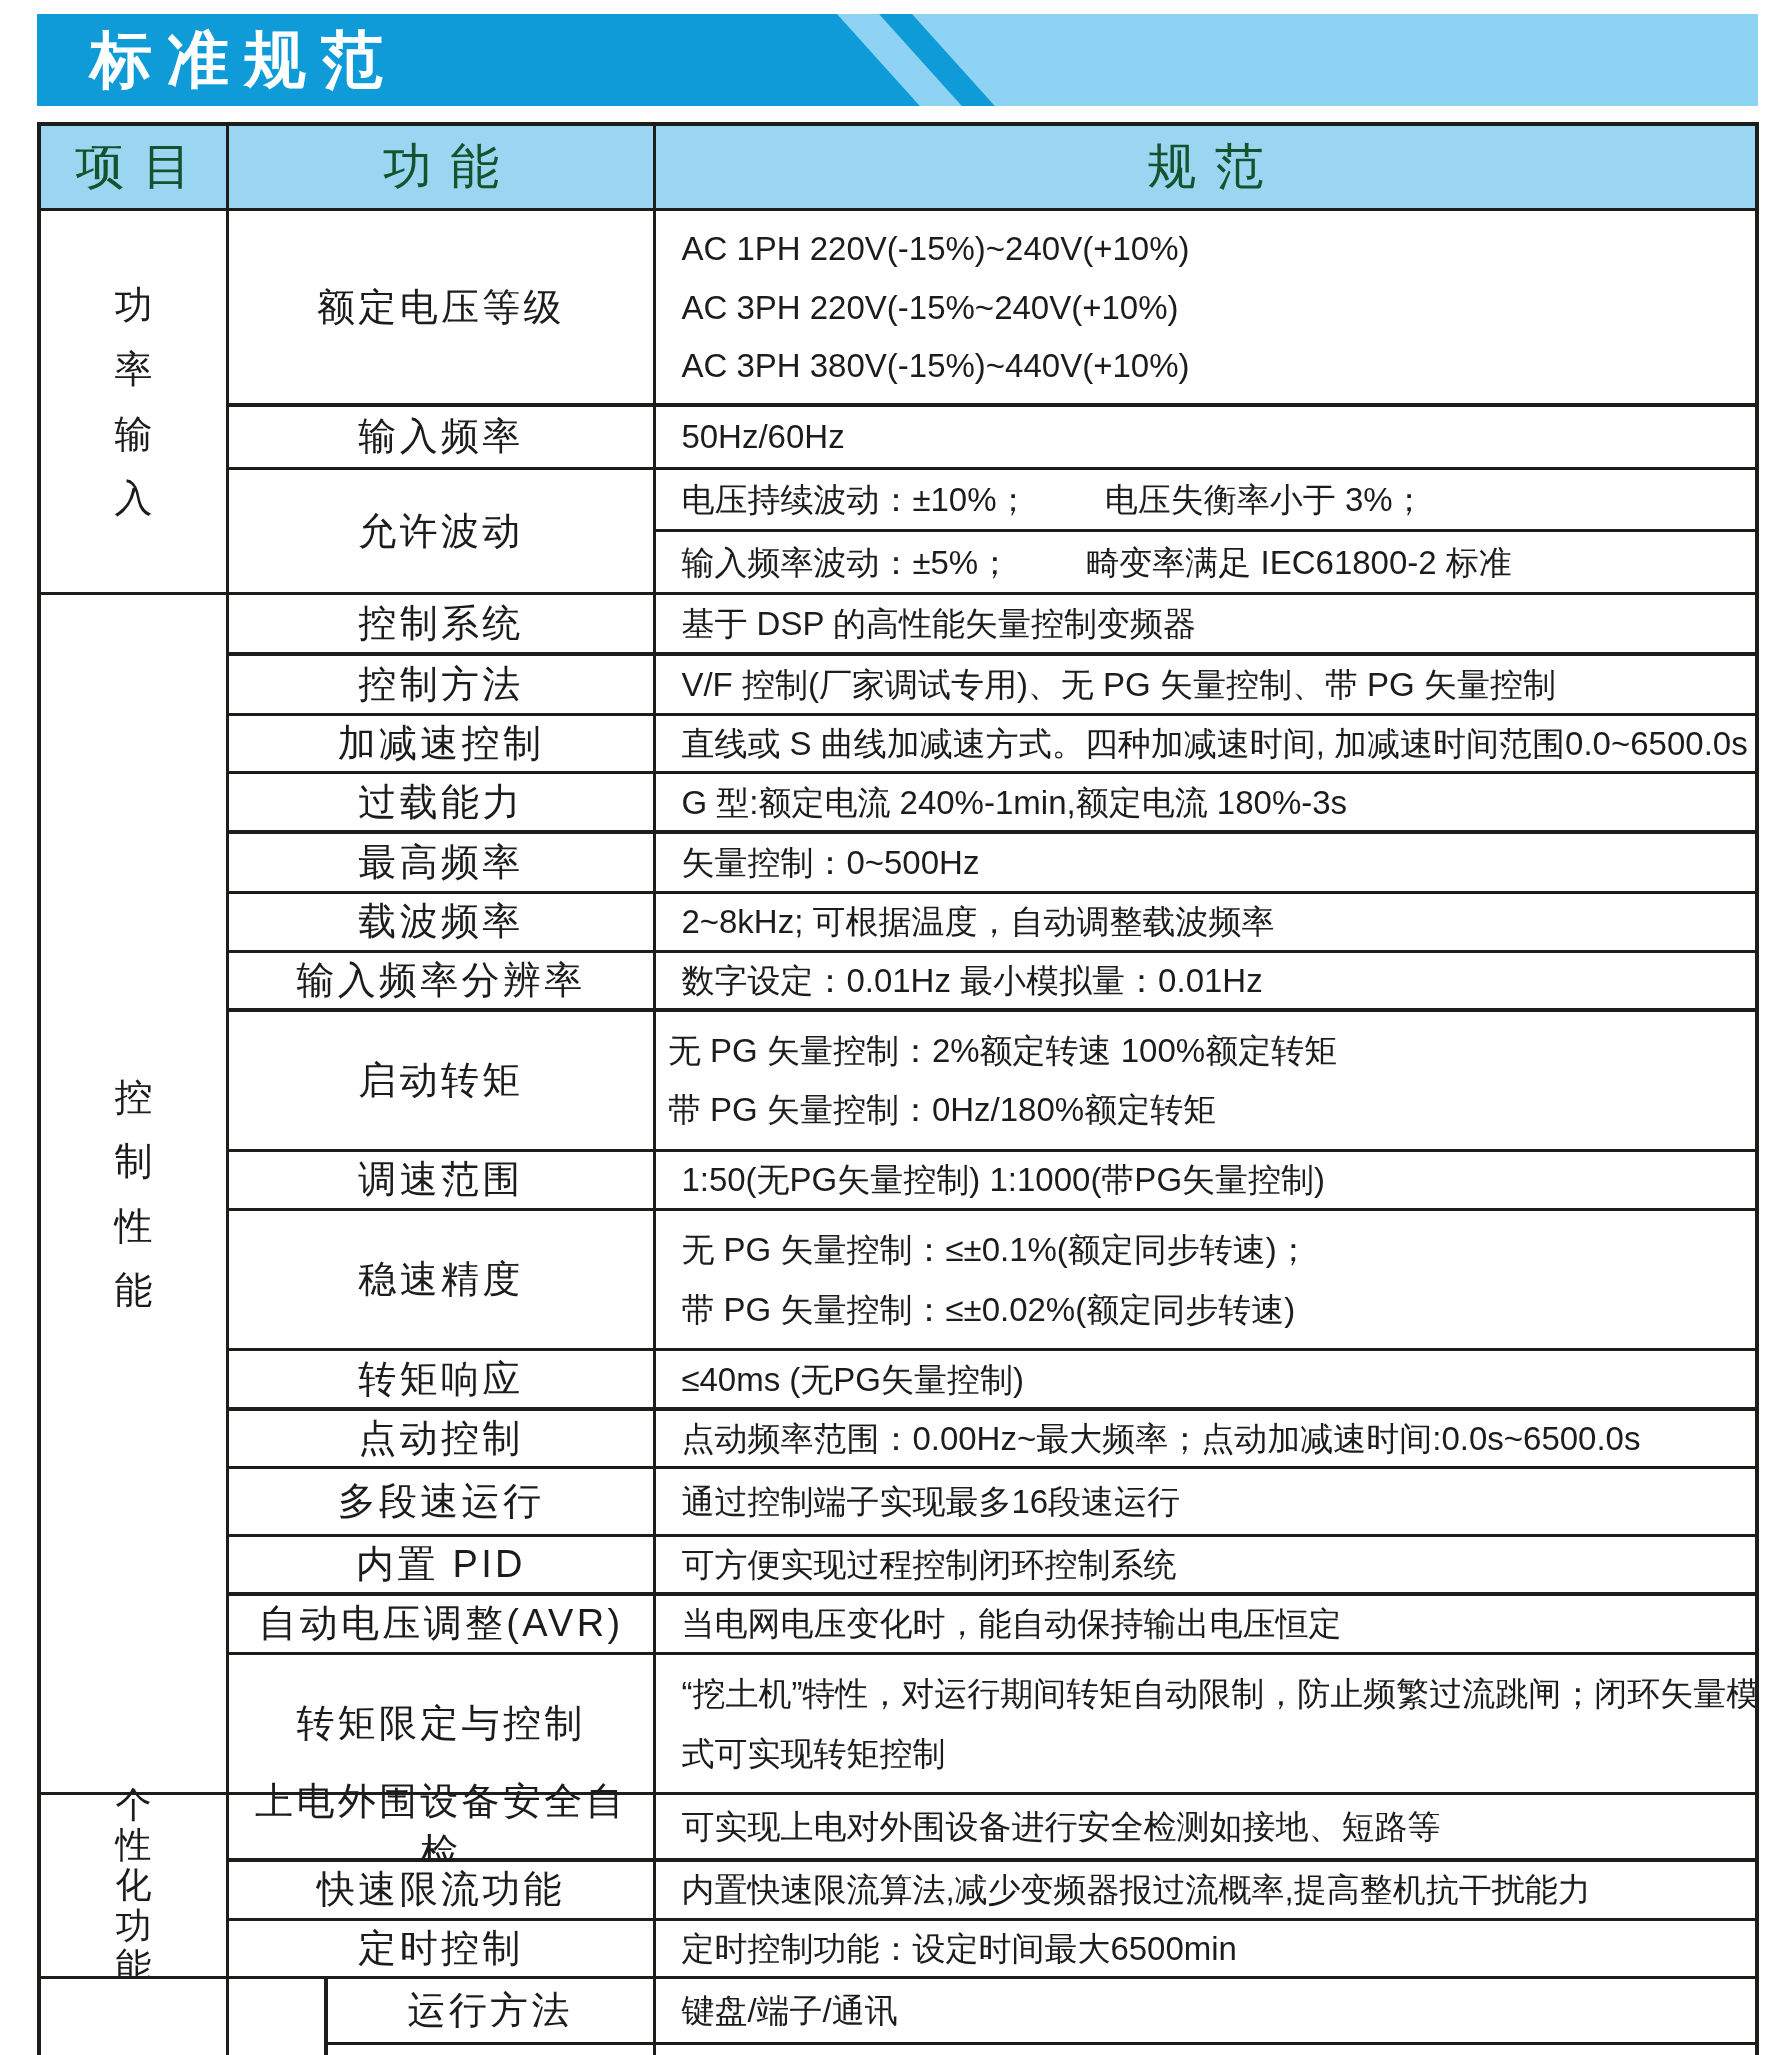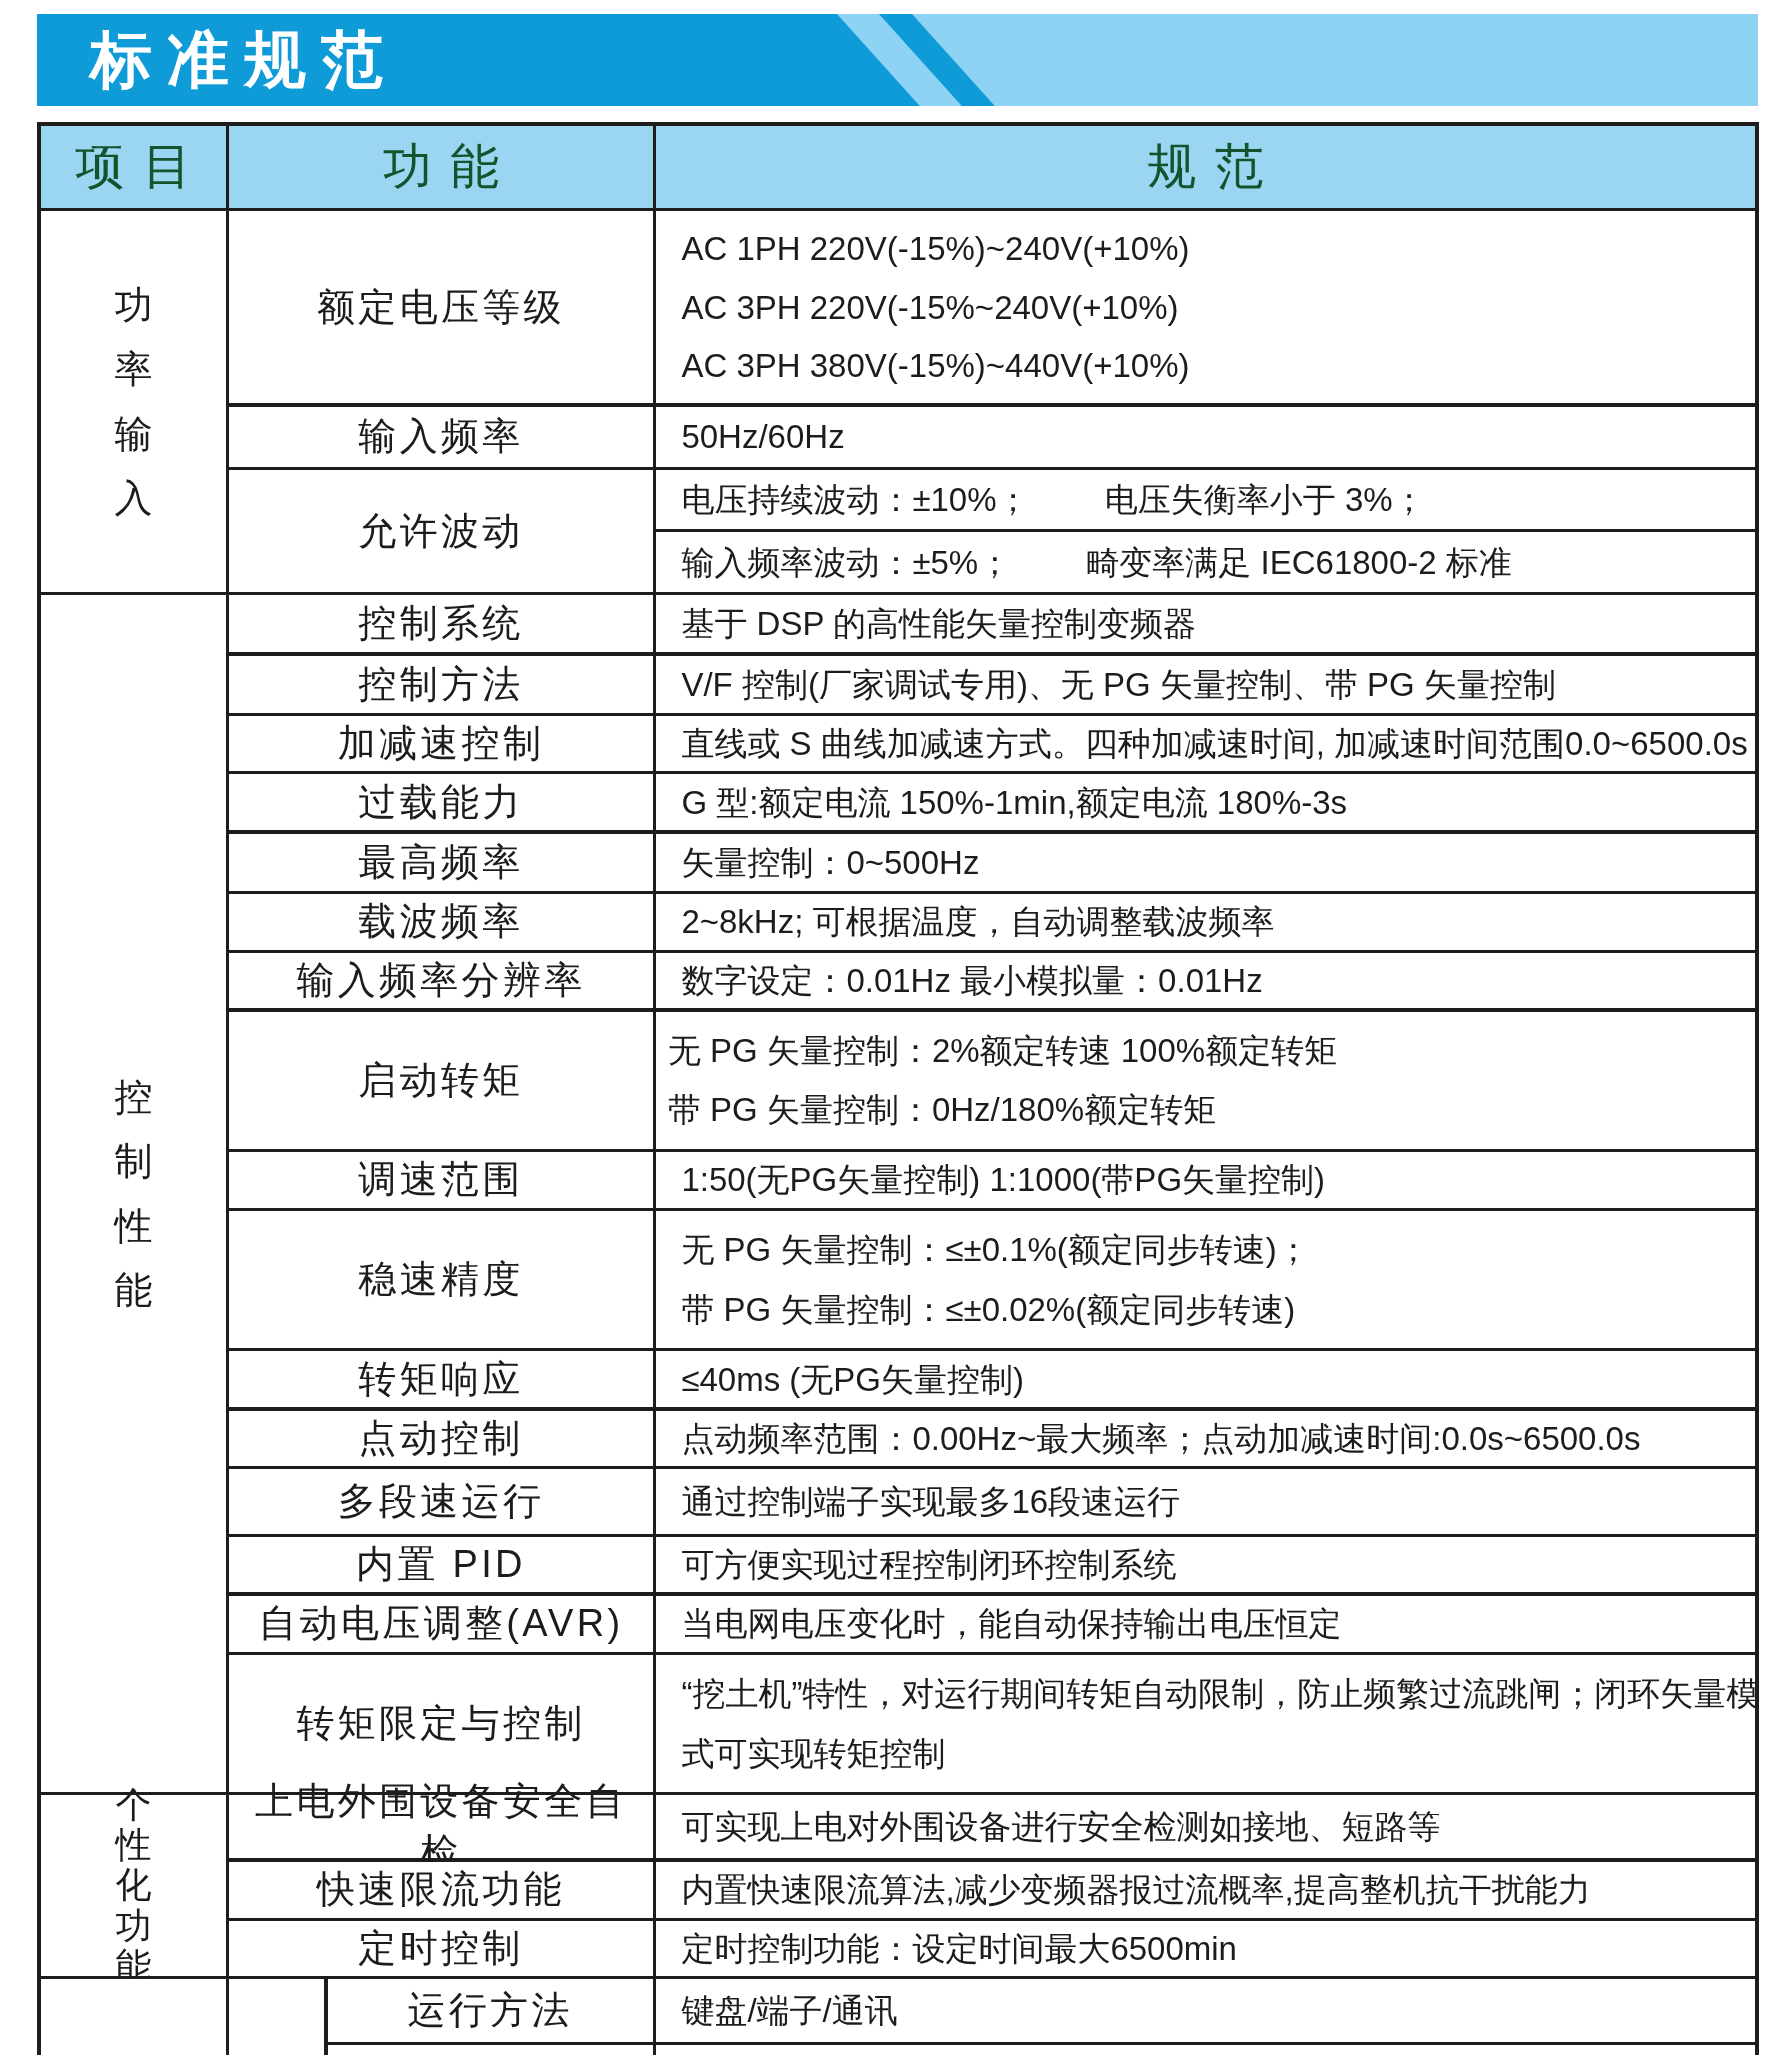--- a/index.html
+++ b/index.html
@@ -90,21 +90,21 @@
     <div class="cell func" style="grid-area: 7 / 2 / 8 / 4;">控制方法</div>
     <div class="cell spec" style="grid-area: 7 / 4;">
       <div class="ln">V/F 控制(厂家调试专用)、无 PG 矢量控制、带 PG 矢量控制</div>
     </div>
     <div class="cell func" style="grid-area: 8 / 2 / 9 / 4;">加减速控制</div>
     <div class="cell spec" style="grid-area: 8 / 4;">
       <div class="ln">直线或 S 曲线加减速方式。四种加减速时间, 加减速时间范围0.0~6500.0s</div>
     </div>
     <div class="cell func" style="grid-area: 9 / 2 / 10 / 4;">过载能力</div>
     <div class="cell spec" style="grid-area: 9 / 4;">
-      <div class="ln">G 型:额定电流 150%-1min,额定电流 180%-3s</div>
+      <div class="ln">G 型:额定电流 240%-1min,额定电流 180%-3s</div>
     </div>
     <div class="cell func" style="grid-area: 10 / 2 / 11 / 4;">最高频率</div>
     <div class="cell spec" style="grid-area: 10 / 4;">
       <div class="ln">矢量控制：0~500Hz</div>
     </div>
     <div class="cell func" style="grid-area: 11 / 2 / 12 / 4;">载波频率</div>
     <div class="cell spec" style="grid-area: 11 / 4;">
       <div class="ln">2~8kHz; 可根据温度，自动调整载波频率</div>
     </div>
     <div class="cell func" style="grid-area: 12 / 2 / 13 / 4;">输入频率分辨率</div>

